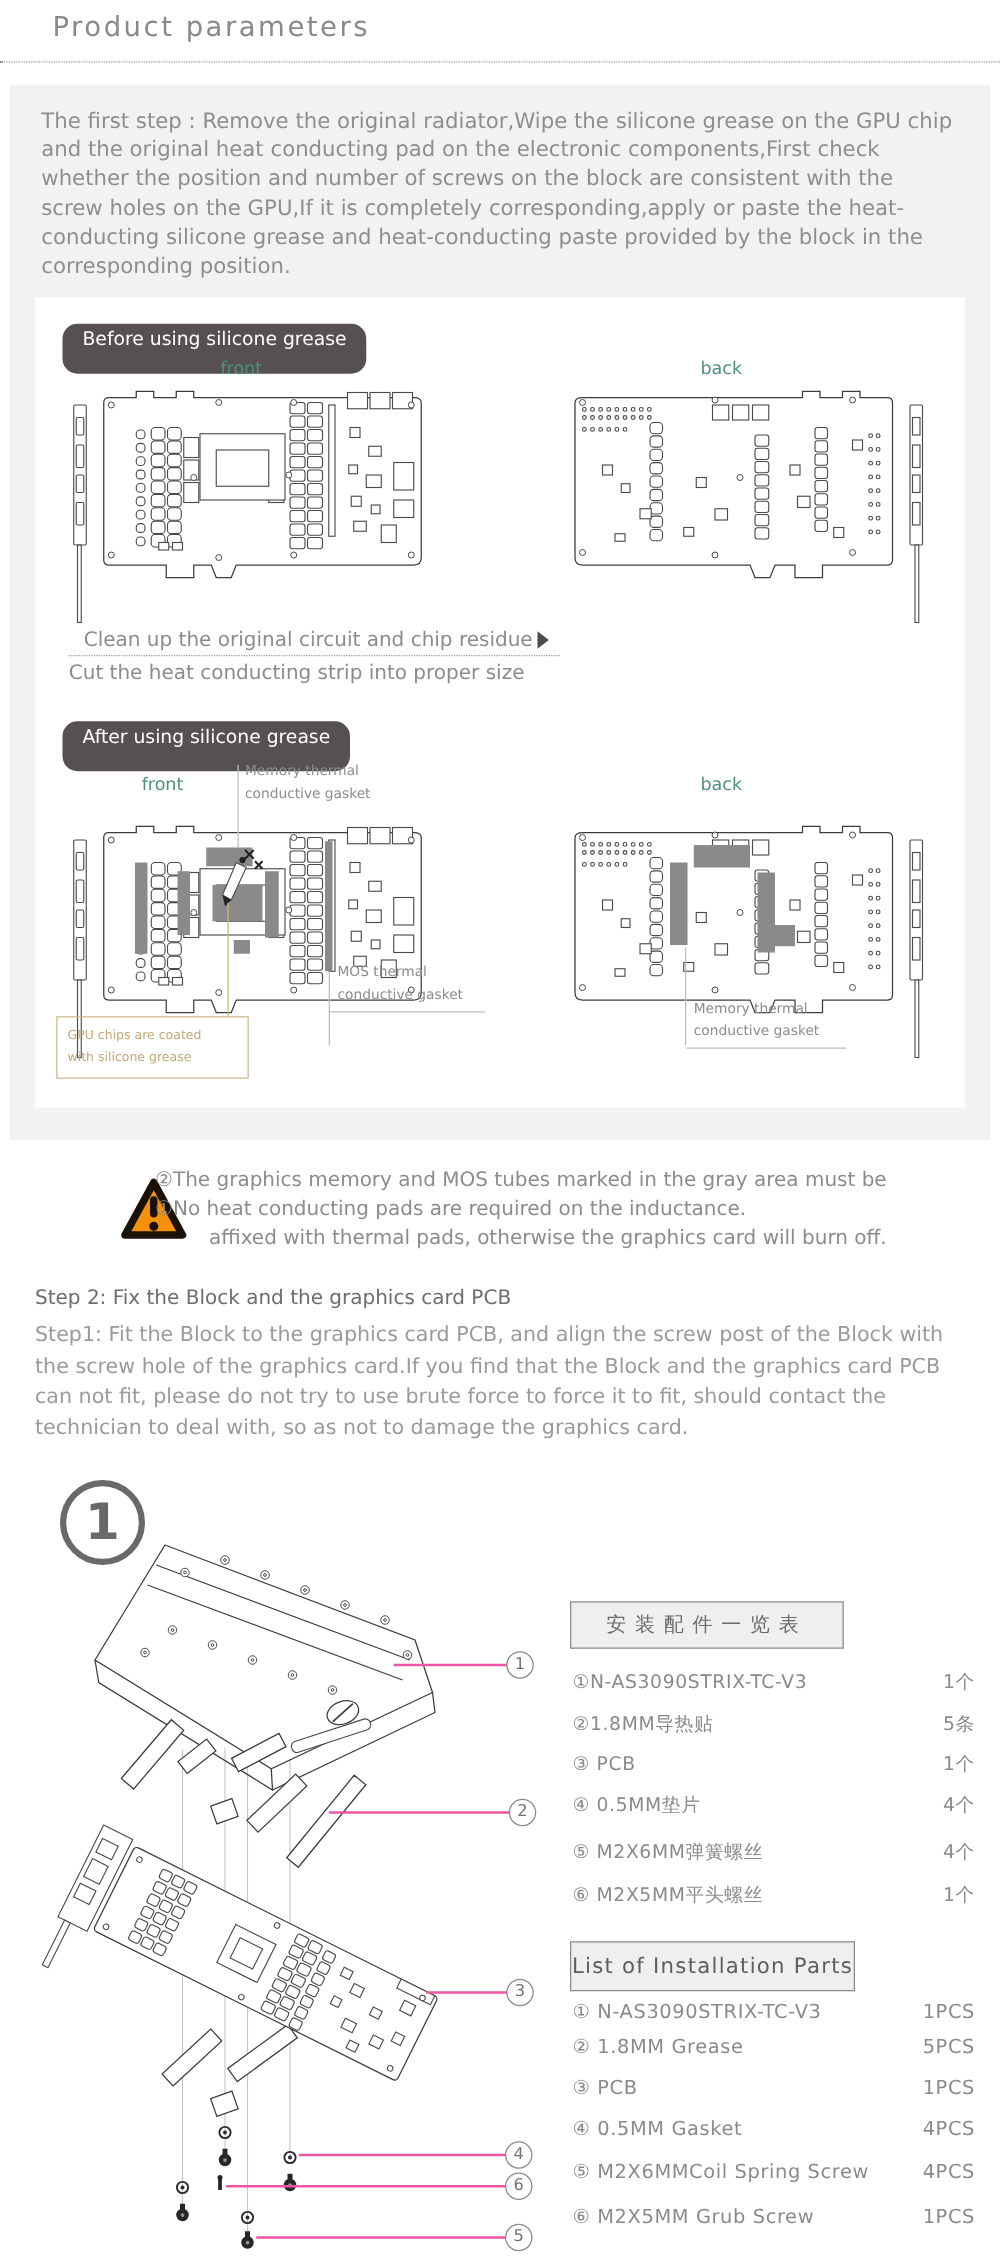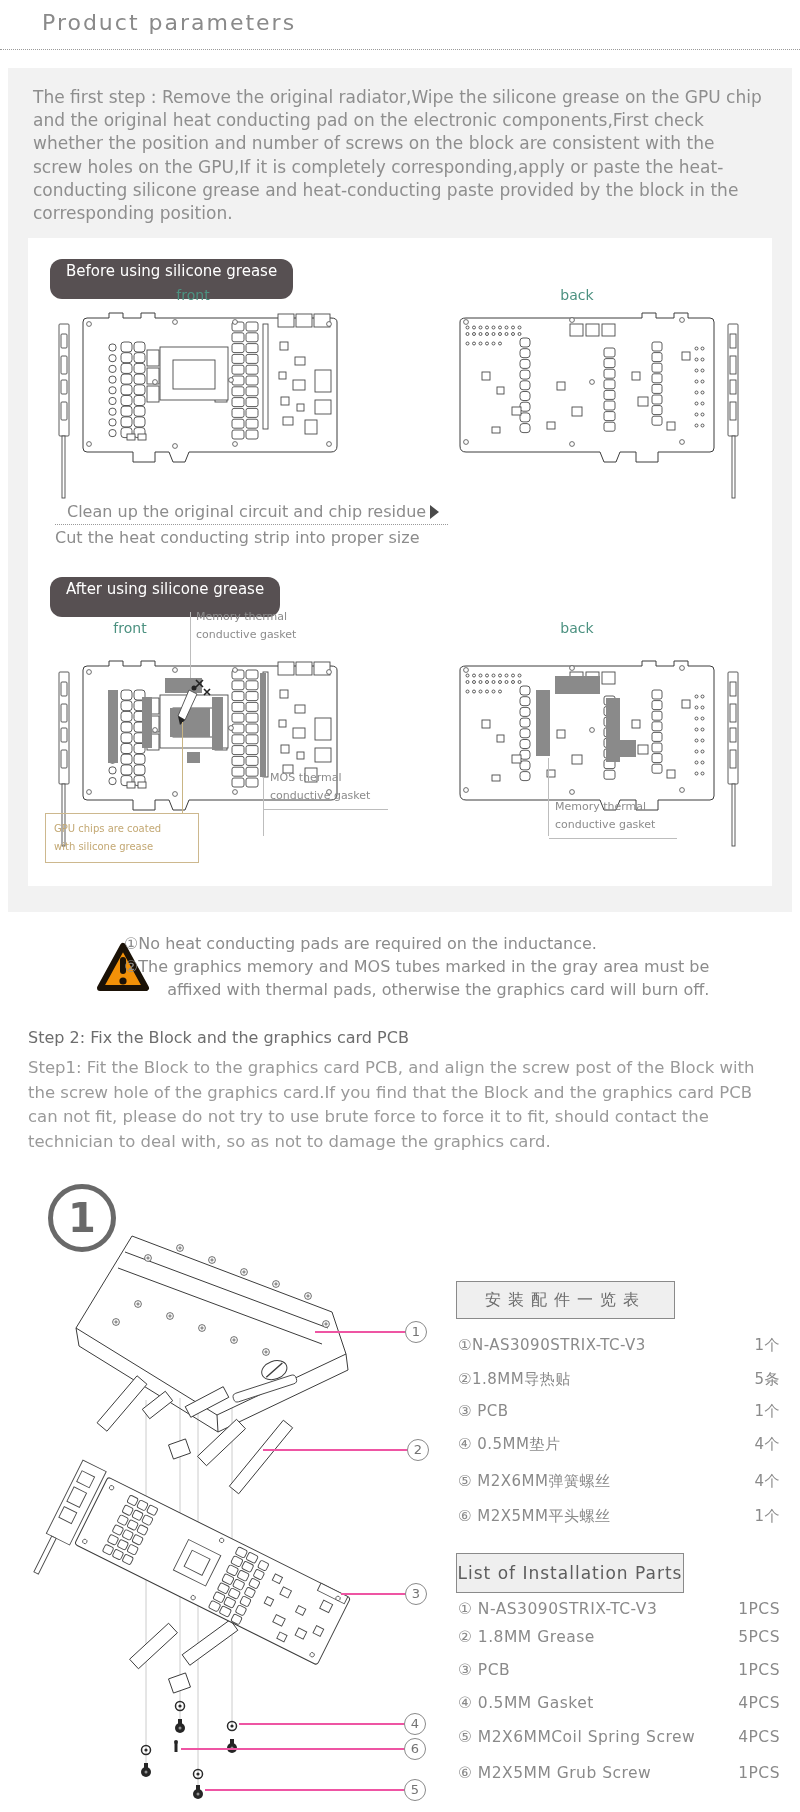--- a/index.html
+++ b/index.html
@@ -486,22 +486,22 @@
     <div>GPU chips are coated</div>
     <div>with silicone grease</div>
   </div>
 
   <svg style="left:96px;top:942px;" width="54" height="52" viewBox="0 0 54 52">
     <path d="M27,4 L50,46 L4,46 Z" fill="#f39108" stroke="#1b1207" stroke-width="6" stroke-linejoin="round"></path>
     <rect x="24" y="15" width="6" height="17" rx="3" fill="#1b1207"></rect>
     <circle cx="27" cy="39" r="3.6" fill="#1b1207"></circle>
   </svg>
   <div class="abs warn-text" style="left:124px;top:932px;">
+    <div>②The graphics memory and MOS tubes marked in the gray area must be</div>
     <div>①No heat conducting pads are required on the inductance.</div>
-    <div>②The graphics memory and MOS tubes marked in the gray area must be</div>
     <div style="padding-left:22px;text-align:right;">affixed with thermal pads, otherwise the graphics card will burn off.</div>
   </div>
 
   <div class="abs step2" style="left:28px;top:1028px;">Step 2: Fix the Block and the graphics card PCB</div>
   <div class="abs step1" style="left:28px;top:1056px;">Step1: Fit the Block to the graphics card PCB, and align the screw post of the Block with the screw hole of the graphics card.If you find that the Block and the graphics card PCB can not fit, please do not try to use brute force to force it to fit, should contact the technician to deal with, so as not to damage the graphics card.</div>
 
   <div class="abs badge-1">1</div>
   <svg id="exploded-svg" style="left:30px;top:1182px;" width="400" height="630" viewBox="0 0 400 630">
       <line x1="116" y1="218" x2="116" y2="590" class="thin"></line>
       <line x1="150" y1="216" x2="150" y2="546" class="thin"></line>

